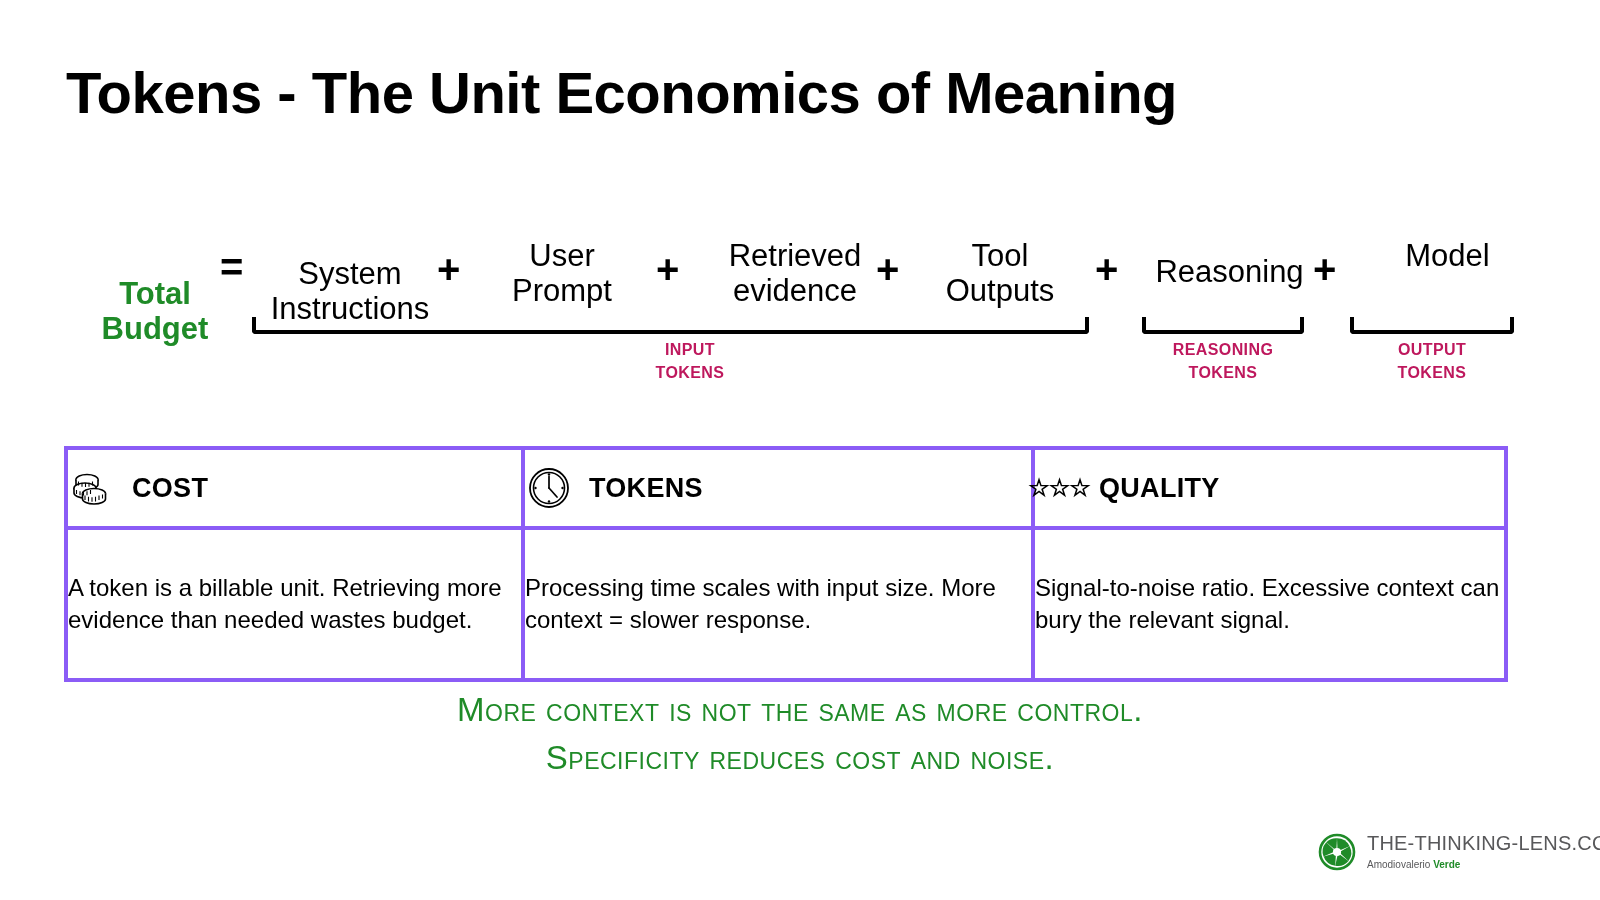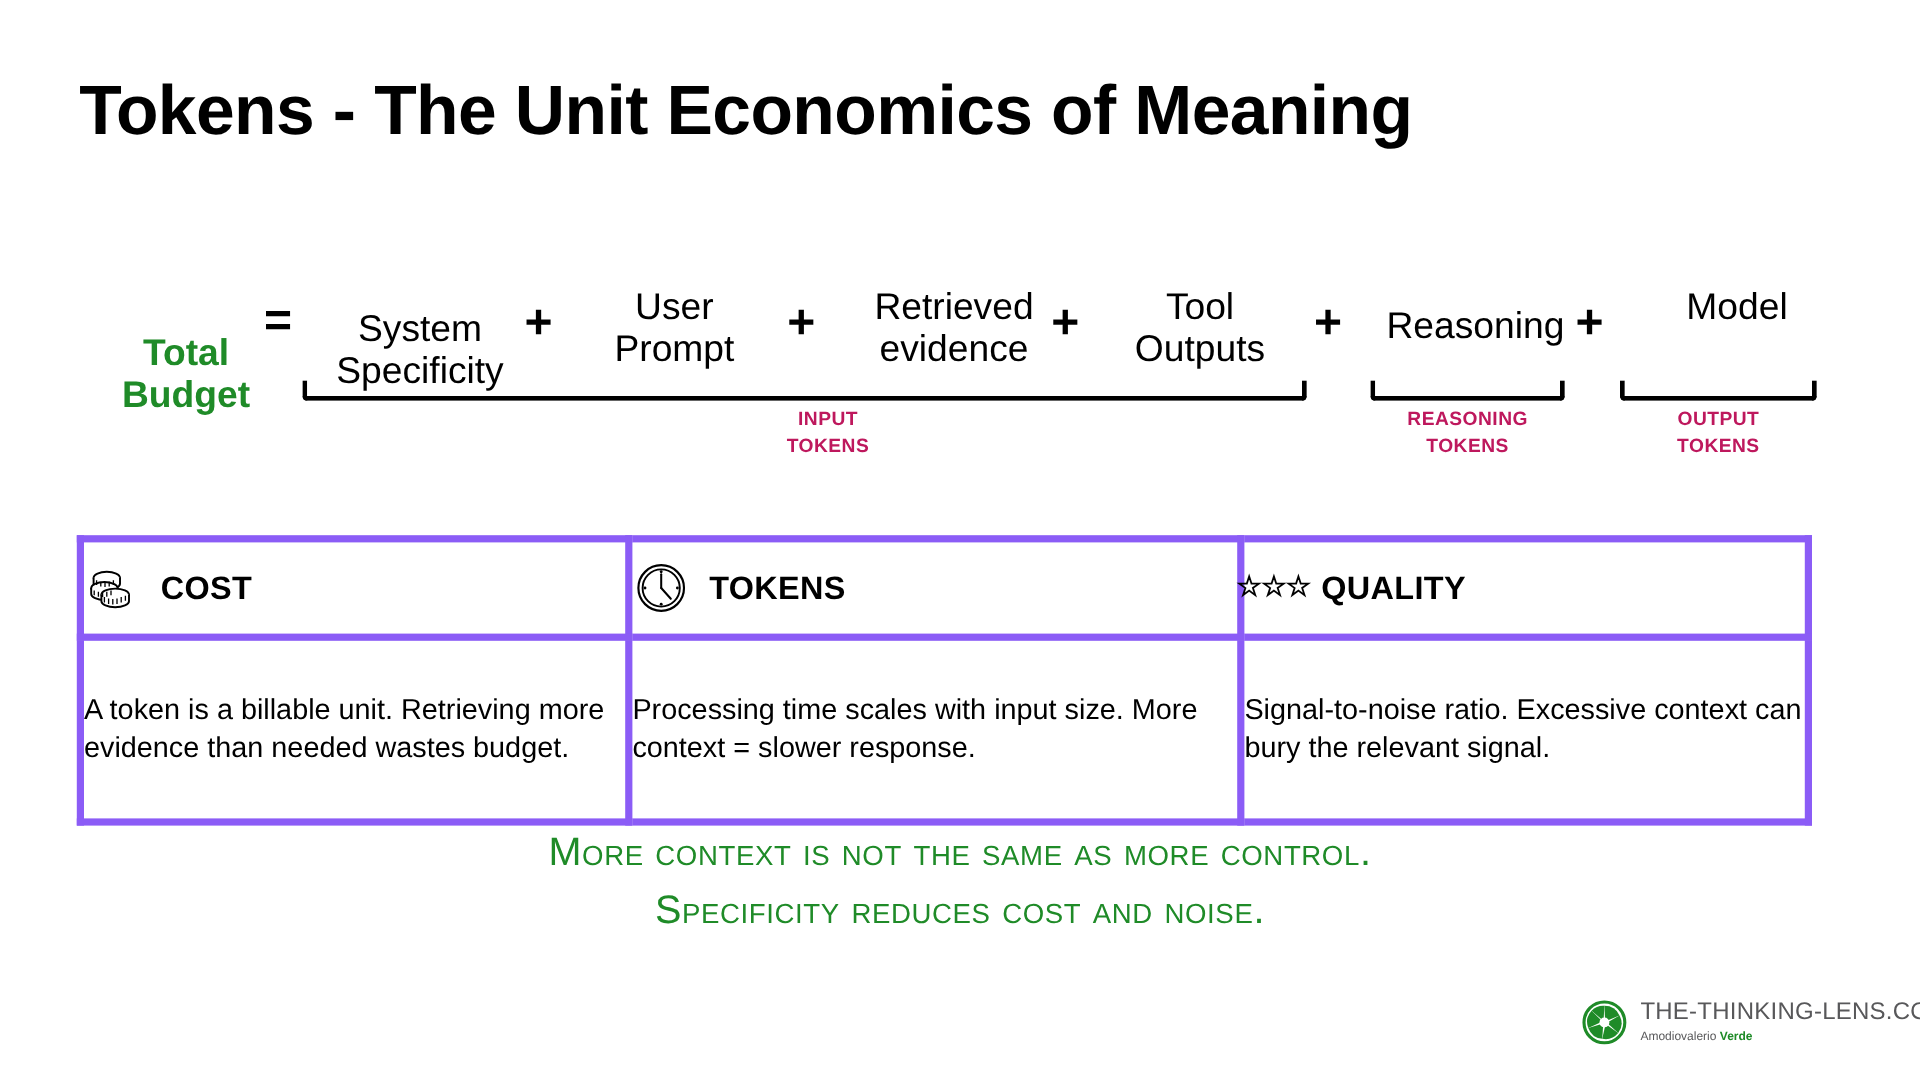--- a/index.html
+++ b/index.html
@@ -86,21 +86,21 @@
   
   #impact-table {
     position: absolute;
     left: 64px;
     top: 446px;
     width: 1440px;
     border-collapse: collapse;
     table-layout: fixed;
   }
   #impact-table td, #impact-table th {
-    border: 6px solid #8b5cf6;
+    border: 4px solid #8b5cf6;
     padding: 0;
     vertical-align: middle;
     text-align: left;
   }
   #impact-table col.c1 { width: 457px; }
   #impact-table col.c2 { width: 510px; }
   #impact-table col.c3 { width: 473px; }
 
   .th-cell {
     height: 76px;
@@ -193,21 +193,21 @@
 
   <div class="eq-term eq-total" style="left:30px; top:10px; width:130px;margin-top:42px;">
     <span class="ln">Total</span>
     <span class="ln">Budget</span>
   </div>
 
   <div class="eq-op" style="left:160px; top:22px;">=</div>
 
   <div class="eq-term" style="left:195px; top:32px; width:190px;">
     <span class="ln">System</span>
-    <span class="ln">Specificity</span>
+    <span class="ln">Instructions</span>
   </div>
 
   <div class="eq-op" style="left:377px; top:24px;">+</div>
 
   <div class="eq-term" style="left:432px; top:14px; width:140px;">
     <span class="ln">User</span>
     <span class="ln">Prompt</span>
   </div>
 
   <div class="eq-op" style="left:596px; top:24px;">+</div>

